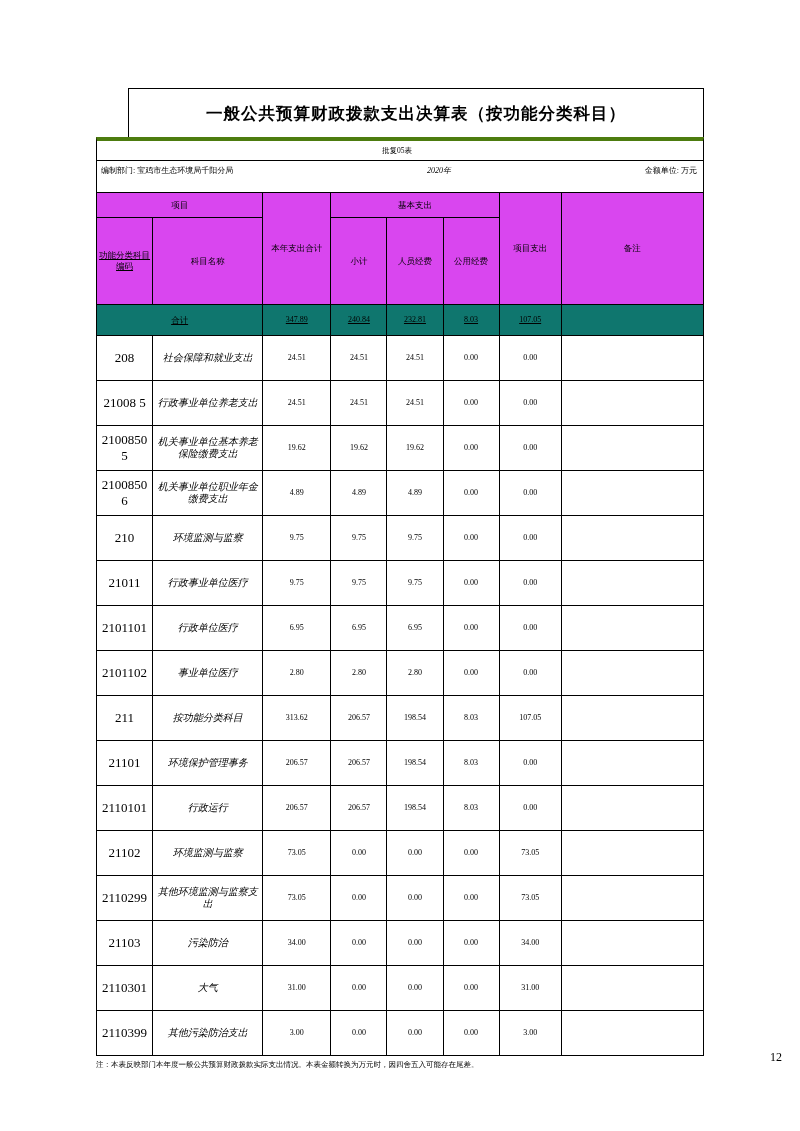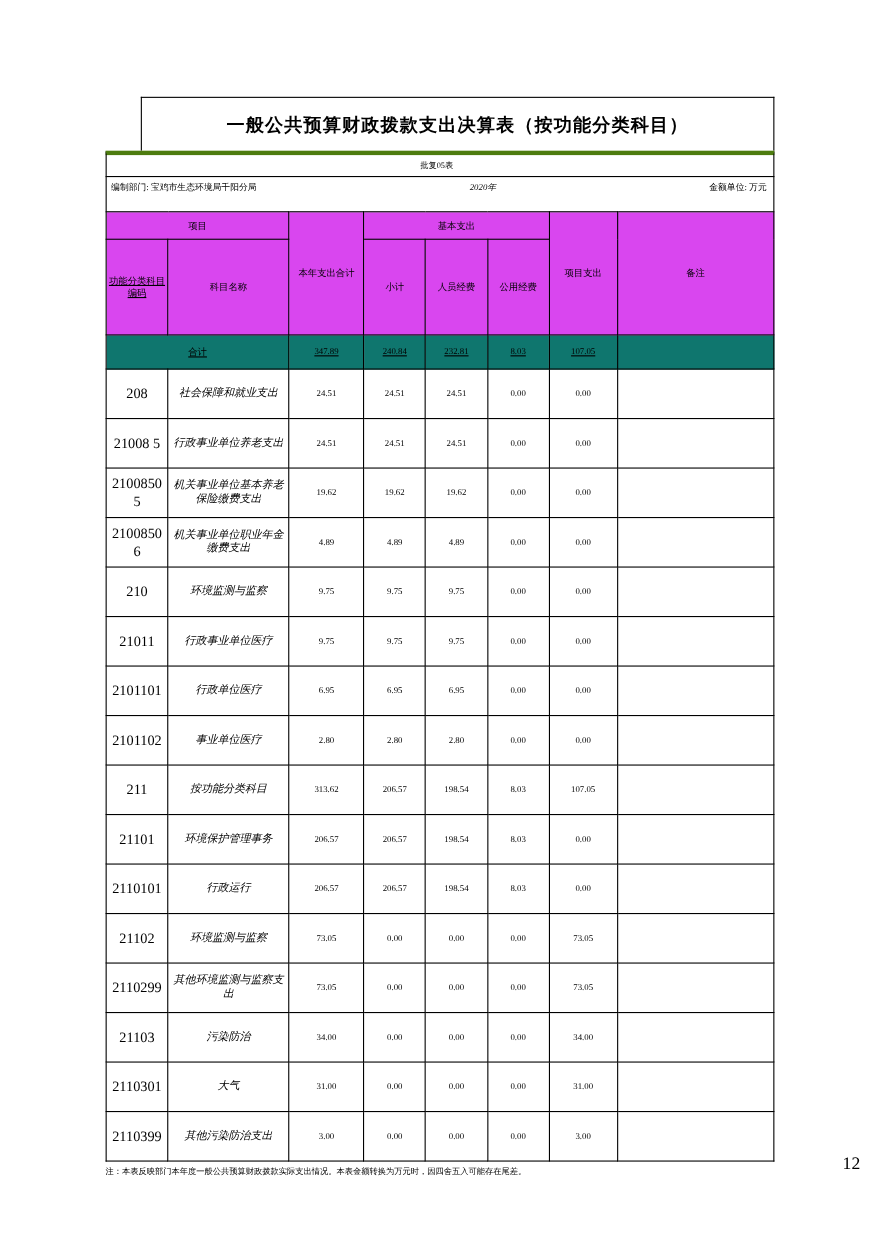--- a/index.html
+++ b/index.html
@@ -115,21 +115,21 @@
   .note {
     margin-top: 4px;
     font-size: 7.5px;
     line-height: 1.4;
     width: 608px;
   }
   .pageno {
     position: absolute;
     right: 18px;
     top: 1050px;
-    font-size: 16px;
+    font-size: 12px;
     font-family: "Liberation Serif", serif;
   }
   .twolines {
     display: block;
     line-height: 1.35;
     text-decoration: underline;
   }
 </style>
 </head>
 <body>

